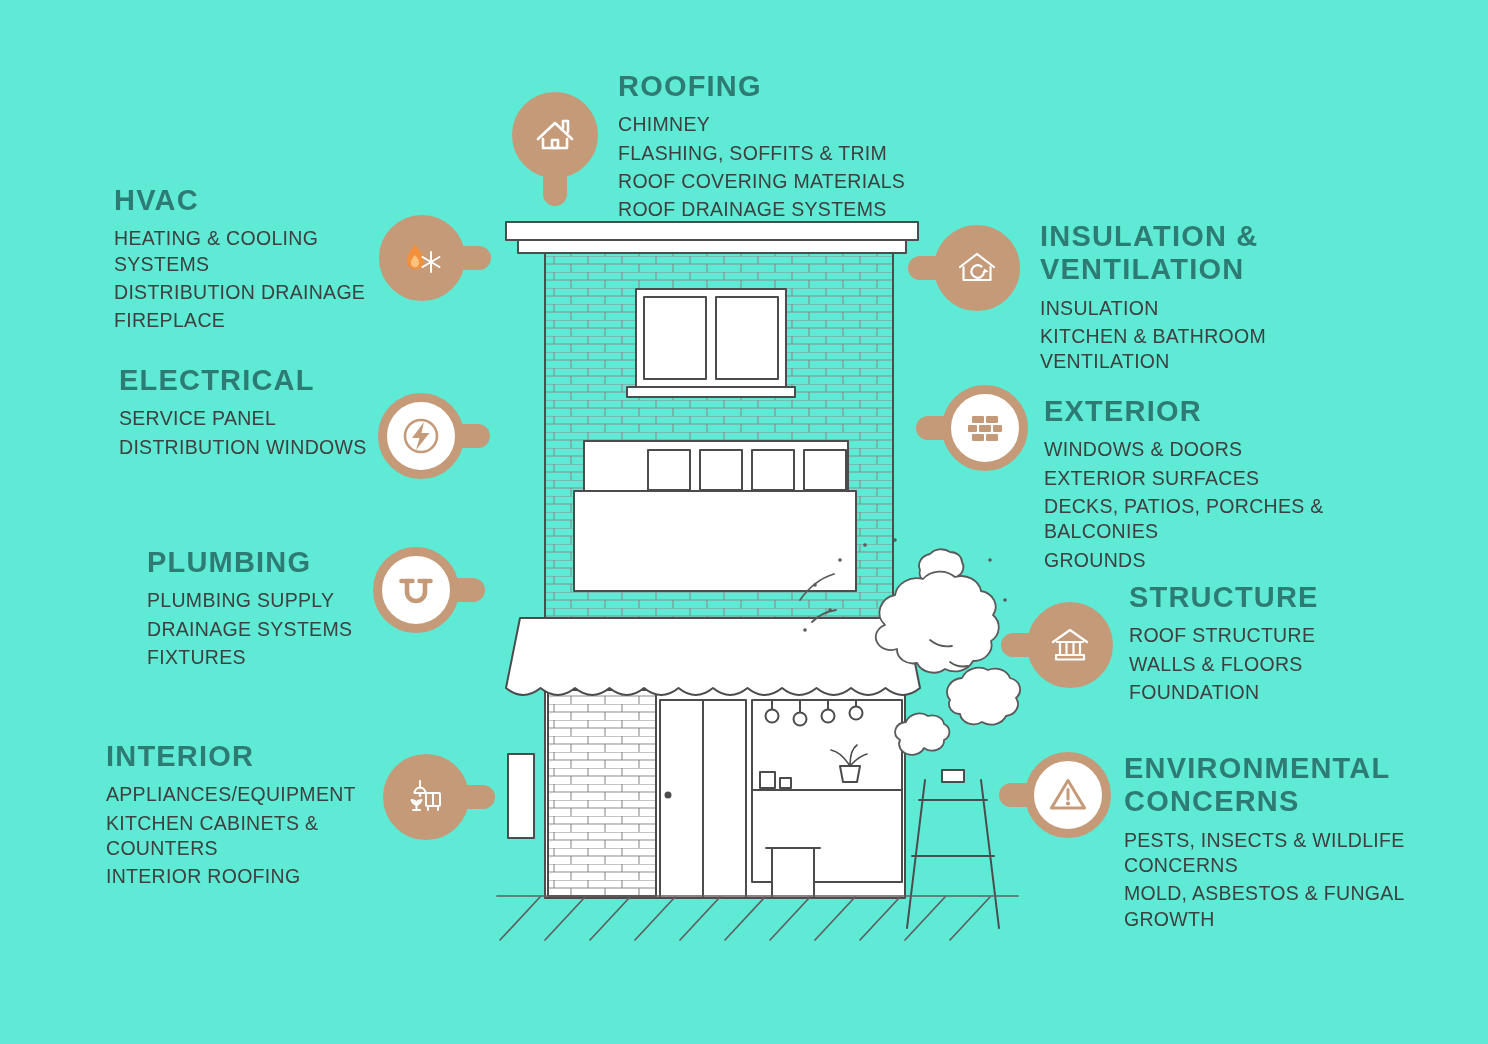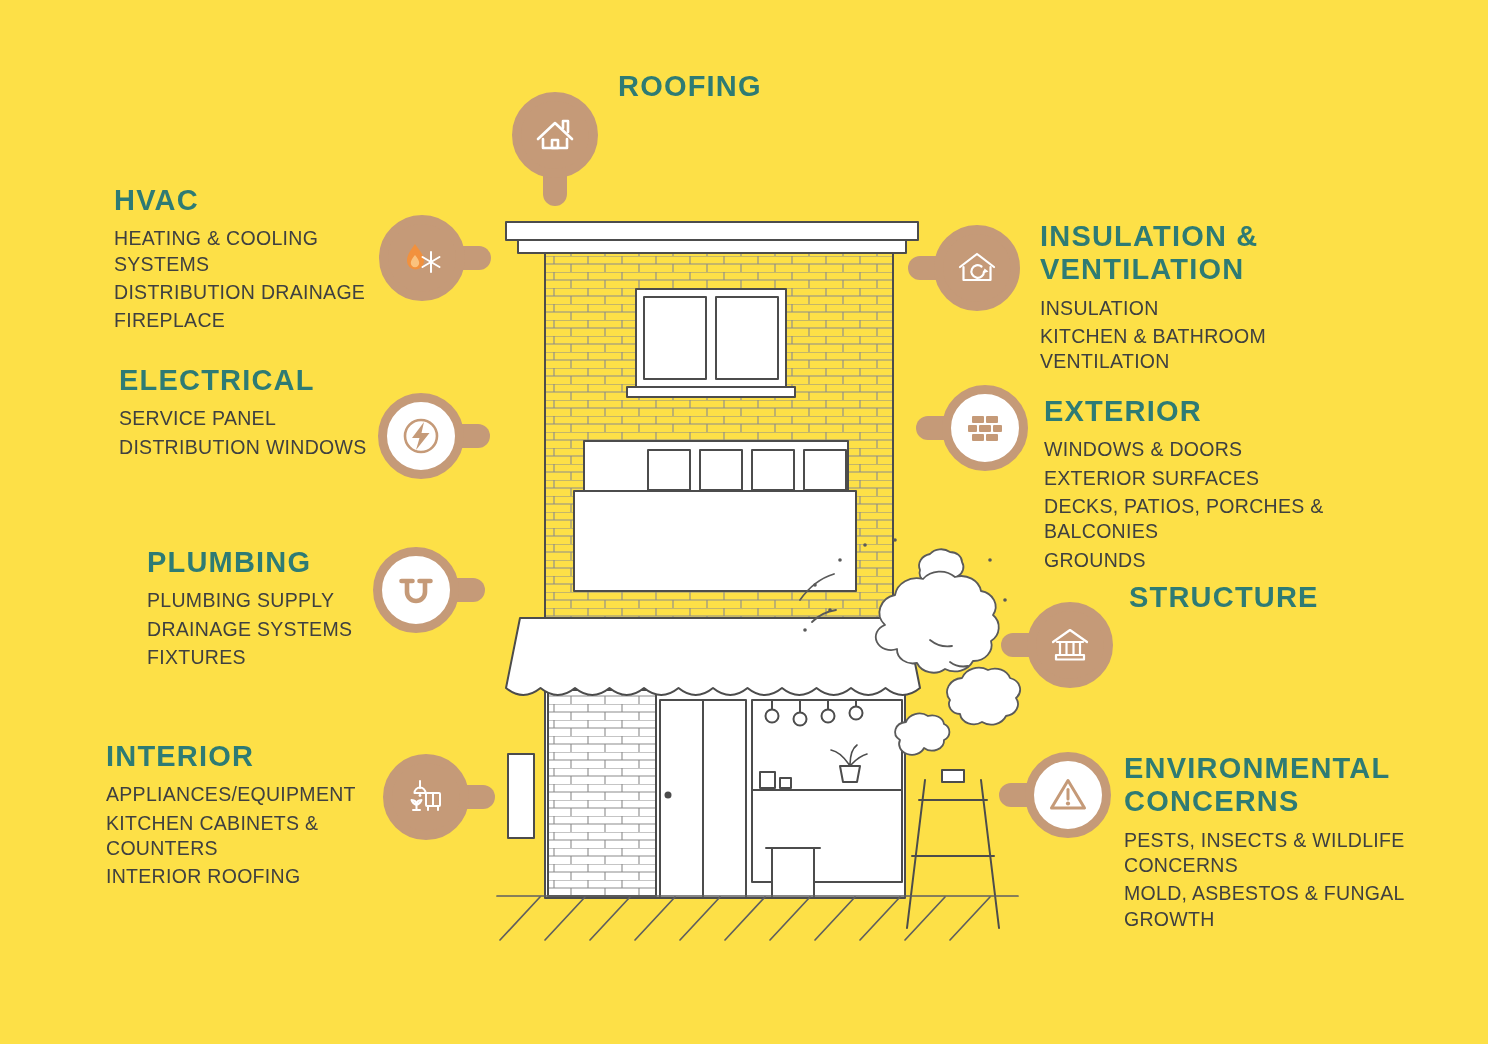--- a/index.html
+++ b/index.html
@@ -4,21 +4,21 @@
 <style>
   :root{
     --teal:#2e7b74;
     --tan:#c59a78;
     --ink:#3f4040;
     --sketch:#4c4c4c;
   }
   *{box-sizing:border-box;}
   html,body{margin:0;padding:0;background:#fff;}
   .canvas{
-    position:relative;width:1488px;height:1044px;background:#fde047;
+    position:relative;width:1488px;height:1044px;background:#5eead4;
     font-family:"Liberation Sans",sans-serif;overflow:hidden;
   }
   .info{position:absolute;}
   .info h2{
     margin:0 0 9px 0;color:var(--teal);
     font-size:29px;font-weight:600;letter-spacing:1.2px;line-height:1.15;
   }
   .info ul{
     list-style:none;margin:0;padding:0;color:var(--ink);
     font-size:19.5px;letter-spacing:.3px;line-height:1.3;font-weight:400;
@@ -272,20 +272,26 @@
           <path d="M23,8.5 L39.5,36 H6.5 Z"></path>
           <line x1="23" y1="17.5" x2="23" y2="27"></line>
         </g>
         <circle cx="23" cy="31.5" r="2.1" fill="#c59a78"></circle>
       </svg>
     </span>
   </div>
 
   <section class="info" style="left:618px;top:70px;width:340px">
     <h2>ROOFING</h2>
+    <ul>
+      <li>CHIMNEY</li>
+      <li>FLASHING, SOFFITS &amp; TRIM</li>
+      <li>ROOF COVERING MATERIALS</li>
+      <li>ROOF DRAINAGE SYSTEMS</li>
+    </ul>
   </section>
 
   <section class="info" style="left:114px;top:184px;width:255px">
     <h2>HVAC</h2>
     <ul>
       <li>HEATING &amp; COOLING SYSTEMS</li>
       <li>DISTRIBUTION DRAINAGE</li>
       <li>FIREPLACE</li>
     </ul>
   </section>
@@ -329,20 +335,25 @@
     <ul>
       <li>WINDOWS &amp; DOORS</li>
       <li>EXTERIOR SURFACES</li>
       <li>DECKS, PATIOS, PORCHES &amp; BALCONIES</li>
       <li>GROUNDS</li>
     </ul>
   </section>
 
   <section class="info" style="left:1129px;top:581px;width:240px">
     <h2>STRUCTURE</h2>
+    <ul>
+      <li>ROOF STRUCTURE</li>
+      <li>WALLS &amp; FLOORS</li>
+      <li>FOUNDATION</li>
+    </ul>
   </section>
 
   <section class="info" style="left:1124px;top:752px;width:330px">
     <h2>ENVIRONMENTAL CONCERNS</h2>
     <ul>
       <li>PESTS, INSECTS &amp; WILDLIFE CONCERNS</li>
       <li>MOLD, ASBESTOS &amp; FUNGAL GROWTH</li>
     </ul>
   </section>
 

